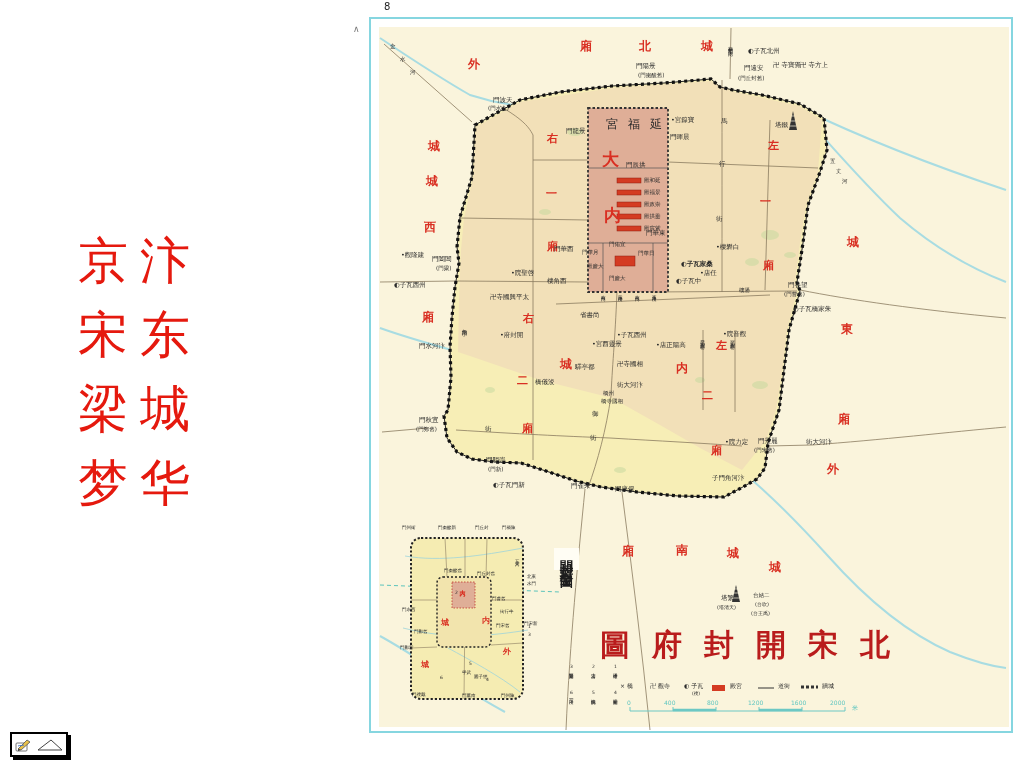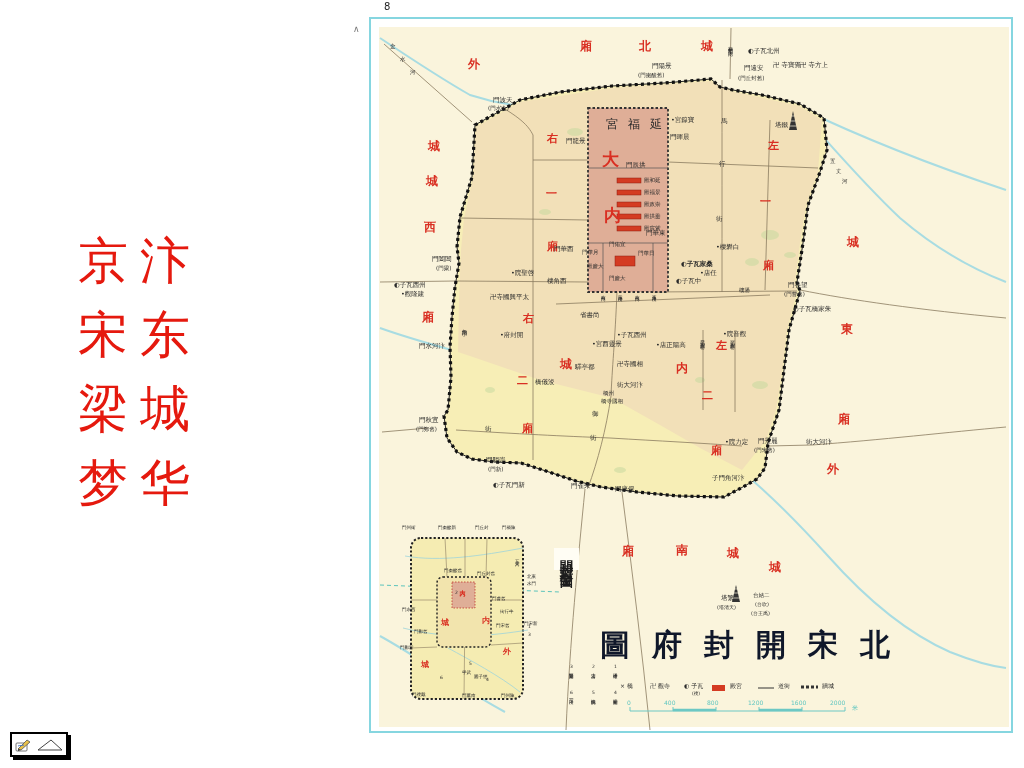--- a/index.html
+++ b/index.html
@@ -15,21 +15,21 @@
   #page-num{position:absolute;left:384px;top:1px;font-size:10px;color:#222;}
   #caret{position:absolute;left:353px;top:24px;font-size:9px;color:#777;}
   #frame{position:absolute;left:369px;top:17px;width:644px;height:716px;
        border:2px solid #86d6e0;box-sizing:border-box;}
   #mapsvg{position:absolute;left:0;top:0;}
   #label-layer{position:absolute;left:0;top:0;width:1024px;height:768px;pointer-events:none;}
   .lbl{position:absolute;font-size:6.5px;line-height:1.08;color:#2a2a2a;white-space:pre;}
   .lbl.red{color:#d92f22;font-weight:bold;}
   .lbl.teal{color:#5fc6c0;}
   .lbl.v{writing-mode:vertical-rl;text-orientation:upright;letter-spacing:1px;}
-  .lbl.title{font-family:Liberation Serif, serif;font-weight:600;color:#0f172a;}
+  .lbl.title{font-family:Liberation Serif, serif;font-weight:600;color:#b91c1c;}
   .lbl.title2{font-family:"DejaVu Serif","DejaVu Sans",serif;font-weight:600;color:#1d1d1d;
        line-height:1.55;background:#fffdf4;padding:1px 2px;}
   
   #tool{position:absolute;left:10px;top:732px;width:58px;height:25px;background:#fff;
        border:2px solid #000;box-shadow:3px 3px 0 #000;box-sizing:border-box;
        display:flex;align-items:center;justify-content:space-around;cursor:pointer;}
 </style>
 </head>
 <body>
 
@@ -181,58 +181,58 @@
         <span class="lbl red" style="left: 847px; top: 236px; font-size: 12px;">城</span>
         <span class="lbl red" style="left: 841px; top: 323px; font-size: 12px;">東</span>
         <span class="lbl red" style="left: 838px; top: 413px; font-size: 12px;">廂</span>
         <span class="lbl red" style="left: 827px; top: 463px; font-size: 12px;">外</span>
         <span class="lbl red" style="left: 622px; top: 545px; font-size: 12px;">廂</span>
         <span class="lbl red" style="left: 676px; top: 544px; font-size: 12px;">南</span>
         <span class="lbl red" style="left: 727px; top: 547px; font-size: 12px;">城</span>
         <span class="lbl red" style="left: 769px; top: 561px; font-size: 12px;">城</span>
         <span class="lbl" style="left: 493px; top: 97px;">門波天</span>
         <span class="lbl" style="left: 488px; top: 106px; font-size: 5.5px;">(門水金)</span>
-        <span class="lbl" style="left: 652px; top: 63px;">門陽景</span>
+        <span class="lbl" style="left: 636px; top: 63px;">門陽景</span>
         <span class="lbl" style="left: 638px; top: 73px; font-size: 5.5px;">(門棗酸舊)</span>
         <span class="lbl" style="left: 744px; top: 65px;">門遠安</span>
         <span class="lbl" style="left: 738px; top: 76px; font-size: 5.5px;">(門丘封舊)</span>
         <span class="lbl" style="left: 748px; top: 48px;">◐子瓦北州</span>
         <span class="lbl" style="left: 773px; top: 62px;">卍 寺寶覺</span>
         <span class="lbl" style="left: 800px; top: 62px;">卍 寺方上</span>
         <span class="lbl  v" style="left: 727px; top: 42px; font-size: 5px;">新封丘門大街</span>
         <span class="lbl" style="left: 775px; top: 122px;">塔鐵</span>
         <span class="lbl" style="left: 390px; top: 44px; font-size: 5.5px;">金</span>
         <span class="lbl" style="left: 400px; top: 57px; font-size: 5.5px;">水</span>
         <span class="lbl" style="left: 410px; top: 70px; font-size: 5.5px;">河</span>
         <span class="lbl" style="left: 830px; top: 159px; font-size: 5.5px;">五</span>
         <span class="lbl" style="left: 836px; top: 169px; font-size: 5.5px;">丈</span>
         <span class="lbl" style="left: 842px; top: 179px; font-size: 5.5px;">河</span>
         <span class="lbl" style="left: 606px; top: 118px; font-size: 12px; letter-spacing: 10px;">宮福延</span>
-        <span class="lbl" style="left: 566px; top: 138px;">門龍景</span>
+        <span class="lbl" style="left: 566px; top: 128px;">門龍景</span>
         <span class="lbl" style="left: 671px; top: 117px;">•宮籙寶</span>
         <span class="lbl" style="left: 670px; top: 134px;">門暉晨</span>
         <span class="lbl" style="left: 626px; top: 162px;">門辰拱</span>
         <span class="lbl" style="left: 644px; top: 178px; font-size: 5.5px;">殿和延</span>
         <span class="lbl" style="left: 644px; top: 190px; font-size: 5.5px;">殿福景</span>
         <span class="lbl" style="left: 644px; top: 202px; font-size: 5.5px;">殿政崇</span>
         <span class="lbl" style="left: 644px; top: 214px; font-size: 5.5px;">殿拱垂</span>
         <span class="lbl" style="left: 644px; top: 226px; font-size: 5.5px;">殿宸紫</span>
         <span class="lbl" style="left: 646px; top: 230px;">門華東</span>
         <span class="lbl" style="left: 554px; top: 246px;">門華西</span>
         <span class="lbl" style="left: 609px; top: 242px; font-size: 5.5px;">門佑宜</span>
         <span class="lbl" style="left: 582px; top: 250px; font-size: 5.5px;">門華月</span>
         <span class="lbl" style="left: 638px; top: 251px; font-size: 5.5px;">門華日</span>
         <span class="lbl" style="left: 587px; top: 264px; font-size: 5.5px;">殿慶大</span>
         <span class="lbl" style="left: 609px; top: 276px; font-size: 5.5px;">門慶大</span>
         <span class="lbl" style="left: 547px; top: 278px;">樓角西</span>
         <span class="lbl  v" style="left: 600px; top: 291px; font-size: 4.5px;">右掖門</span>
         <span class="lbl  v" style="left: 617px; top: 291px; font-size: 4.5px;">宣德樓</span>
         <span class="lbl  v" style="left: 634px; top: 291px; font-size: 4.5px;">左掖門</span>
         <span class="lbl  v" style="left: 651px; top: 291px; font-size: 4.5px;">東角樓</span>
-        <span class="lbl" style="left: 401px; top: 252px; margin-top: 39px;">•觀隆建</span>
+        <span class="lbl" style="left: 401px; top: 252px;">•觀隆建</span>
         <span class="lbl" style="left: 432px; top: 256px;">門闔閶</span>
         <span class="lbl" style="left: 436px; top: 266px; font-size: 5.5px;">(門梁)</span>
         <span class="lbl" style="left: 394px; top: 282px;">◐子瓦西州</span>
         <span class="lbl" style="left: 511px; top: 270px; text-align: center;">•院聖啓</span>
         <span class="lbl" style="left: 490px; top: 294px;">卍寺國興平太</span>
         <span class="lbl  v" style="left: 461px; top: 325px; font-size: 5.5px;">角門子</span>
         <span class="lbl" style="left: 419px; top: 343px;">門水河汴</span>
         <span class="lbl" style="left: 419px; top: 417px;">門秋宜</span>
         <span class="lbl" style="left: 416px; top: 427px; font-size: 5.5px;">(門鄭舊)</span>
         <span class="lbl" style="left: 485px; top: 426px;">街</span>

